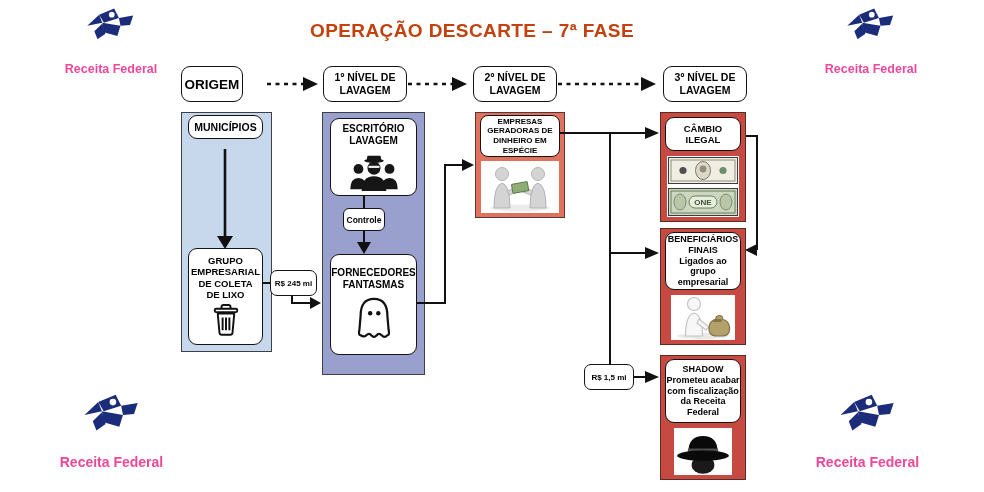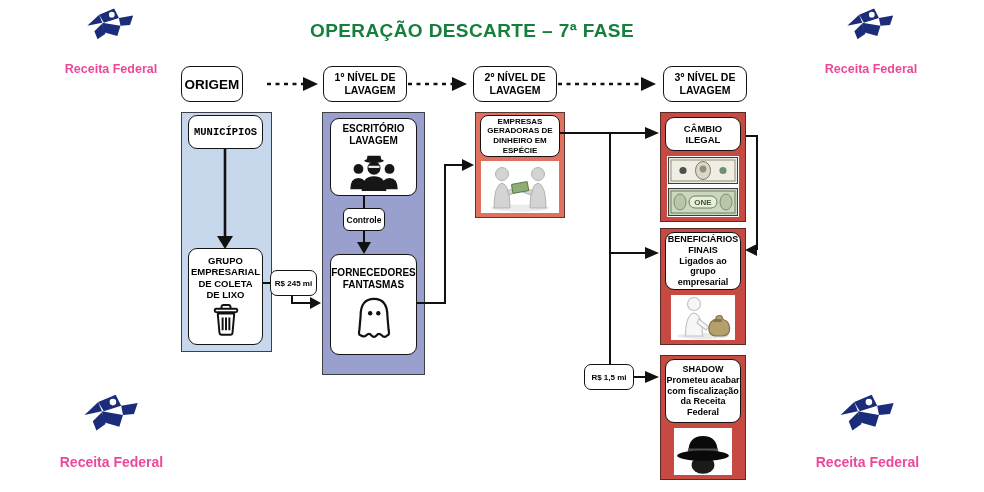--- a/index.html
+++ b/index.html
@@ -3,21 +3,21 @@
 <meta charset="utf-8">
 <style>
   html,body{margin:0;padding:0;background:#ffffff;}
   #canvas{
     position:relative; width:984px; height:492px; background:#ffffff;
     font-family:"Liberation Sans", sans-serif; color:#000; overflow:hidden;
   }
   .pre{white-space:pre-line;}
   .title{
     position:absolute; left:252px; top:20px; width:440px; text-align:center;
-    font-size:19px; font-weight:700; letter-spacing:.4px; color:#15803d;
+    font-size:19px; font-weight:700; letter-spacing:.4px; color:#c2410c;
   }
   .panel{position:absolute; box-sizing:border-box; border:1.6px solid #3f3f46; z-index:1;}
   .panel-origem{background:#c8d8ec;}
   .panel-lav1{background:#9aa0ce;}
   .panel-lav2{background:#e0715e; border-color:#5a3734;}
   .panel-lav3{background:#c64a42; border-color:#5a2a27;}
   .box{
     position:absolute; box-sizing:border-box; background:#fff; border:1.6px solid #141414;
     border-radius:9px; display:flex; flex-direction:column; align-items:center;
     justify-content:center; text-align:center; font-weight:700; z-index:3;
@@ -89,41 +89,41 @@
         <polygon points="11,32 21,22 25,35 15,42"></polygon>
       </g>
       <circle cx="33" cy="11" r="3.6" fill="#ffffff"></circle>
     </svg>
     <div class="lbl" style="font-size:14px;">Receita Federal</div>
   </div>
 
   <div class="box" style="left:181px; top:66px; width:62px; height:36px; font-size:13.5px;">
     <span class="pre">ORIGEM</span>
   </div>
-  <div class="box hdr" style="left:323px; top:66px; width:84px; height:36px;text-align:right;">
+  <div class="box hdr" style="left:323px; top:66px; width:84px; height:36px;">
     <span class="pre">1º NÍVEL DE
 LAVAGEM</span>
   </div>
   <div class="box hdr" style="left:473px; top:66px; width:84px; height:36px;">
     <span class="pre">2º NÍVEL DE
 LAVAGEM</span>
   </div>
   <div class="box hdr" style="left:663px; top:66px; width:84px; height:36px;">
     <span class="pre">3º NÍVEL DE
 LAVAGEM</span>
   </div>
 
   <div class="panel panel-origem" style="left:181px; top:112px; width:91px; height:240px;"></div>
   <div class="panel panel-lav1" style="left:322px; top:112px; width:103px; height:263px;"></div>
   <div class="panel panel-lav2" style="left:475px; top:112px; width:90px; height:106px;"></div>
   <div class="panel panel-lav3" style="left:660px; top:112px; width:86px; height:110px;"></div>
   <div class="panel panel-lav3" style="left:660px; top:228px; width:86px; height:117px;"></div>
   <div class="panel panel-lav3" style="left:660px; top:355px; width:86px; height:125px;"></div>
 
-  <div class="box" style="left:188px; top:115px; width:75px; height:34px; font-size:10.5px;font-family:Liberation Mono, monospace;">
+  <div class="box" style="left:188px; top:115px; width:75px; height:24px; font-size:10.5px;">
     <span>MUNICÍPIOS</span>
   </div>
   <div class="box" style="left:188px; top:248px; width:75px; height:97px; font-size:9.5px; line-height:1.16; padding:3px 1px;">
     <span class="pre">GRUPO
 EMPRESARIAL
 DE COLETA
 DE LIXO</span>
     <svg width="30" height="36" viewBox="0 0 40 46" style="margin-top:2px;">
       <g fill="none" stroke="#111" stroke-width="2.6" stroke-linejoin="round">
         <path d="M14 8 v-2.5 a2.5 2.5 0 0 1 2.5-2.5 h7 a2.5 2.5 0 0 1 2.5 2.5 V8"></path>

